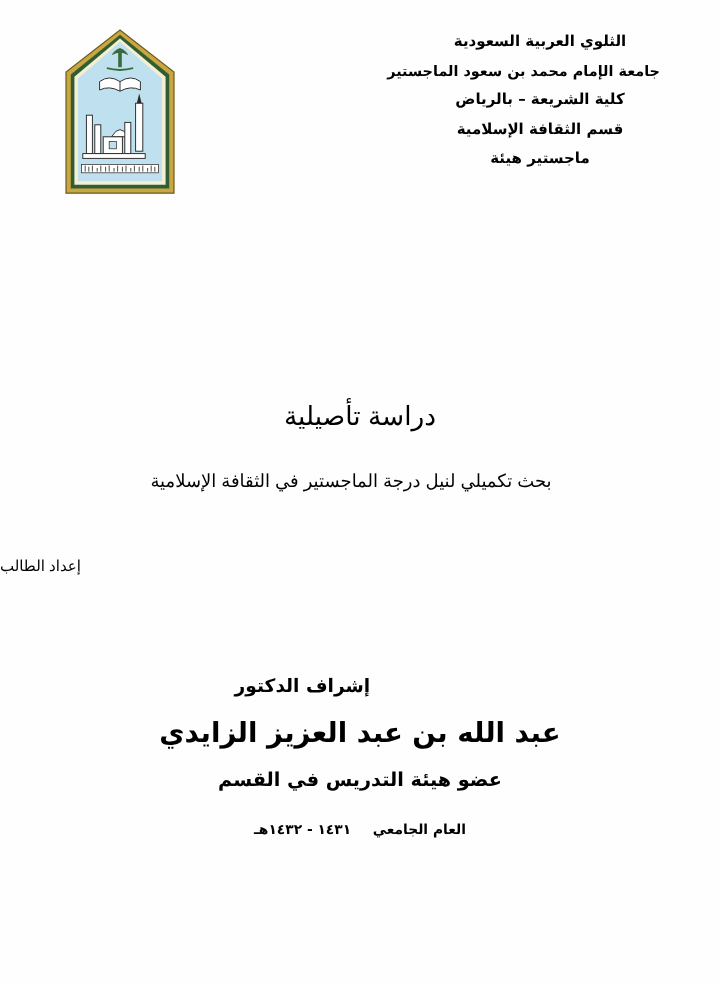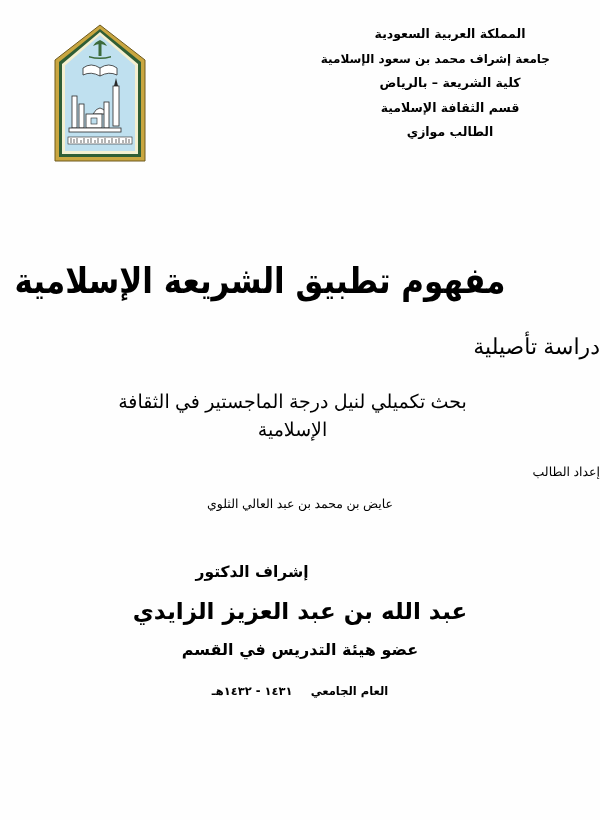--- a/index.html
+++ b/index.html
@@ -63,42 +63,43 @@
       line-height: 44px;
       direction: rtl;
       padding-left: 0;
     }
     .main-title span { display: inline-block; transform: scaleY(1.15); }
     .subtitle {
       position: absolute;
       top: 332px;
       left: 0;
       width: 600px;
+      text-align: center;
       font-family: "Liberation Sans", sans-serif;
       font-size: 22px;
       line-height: 30px;
       direction: rtl;
     }
     .degree-line {
       position: absolute;
       top: 388px;
       left: 100px;
       width: 385px;
       text-align: center;
       font-family: "Liberation Sans", sans-serif;
-      font-size: 19px;
+      font-size: 15px;
       line-height: 28px;
       direction: rtl;
     }
     .prepared-by {
       position: absolute;
       top: 462px;
       left: 0;
       width: 600px;
-      text-align: right;
+      text-align: left;
       font-family: "Liberation Sans", sans-serif;
       font-size: 12.5px;
       line-height: 20px;
       direction: rtl;
       padding-left: 0;
     }
     .student-name {
       position: absolute;
       top: 494px;
       left: 0;
@@ -216,35 +217,31 @@
           <line x1="63" y1="115" x2="63" y2="119"></line>
         <line x1="66" y1="114" x2="66" y2="119"></line>
           <line x1="70" y1="116" x2="70" y2="119"></line>
         <line x1="73" y1="114" x2="73" y2="119"></line>
           <line x1="76" y1="115" x2="76" y2="119"></line>
       </g>
     </svg>
   </div>
 
   <div class="header-lines">
-    <div class="header-line">المملكة العربية السعودية</div>
-    <div class="header-line wide">جامعة إشراف محمد بن سعود الإسلامية</div>
+    <div class="header-line">الثلوي العربية السعودية</div>
+    <div class="header-line wide">جامعة الإمام محمد بن سعود الماجستير</div>
     <div class="header-line">كلية الشريعة – بالرياض</div>
     <div class="header-line">قسم الثقافة الإسلامية</div>
-    <div class="header-line">الطالب موازي</div>
+    <div class="header-line">ماجستير هيئة</div>
   </div>
 
-  <div class="main-title">
-    <span>مفهوم تطبيق الشريعة الإسلامية</span>
-  </div>
   <div class="subtitle">دراسة تأصيلية</div>
   <div class="degree-line">بحث تكميلي لنيل درجة الماجستير في الثقافة الإسلامية</div>
 
   <div class="prepared-by">إعداد الطالب</div>
-  <div class="student-name">عايض بن محمد بن عبد العالي الثلوي</div>
 
   <div class="supervision-label">إشراف الدكتور</div>
   <div class="supervisor-name">عبد الله بن عبد العزيز الزايدي</div>
   <div class="supervisor-role">عضو هيئة التدريس في القسم</div>
 
   <div class="academic-year">
     <span>العام الجامعي</span>
     <span class="gap"></span>
     <span>١٤٣١ - ١٤٣٢هـ</span>
   </div>

